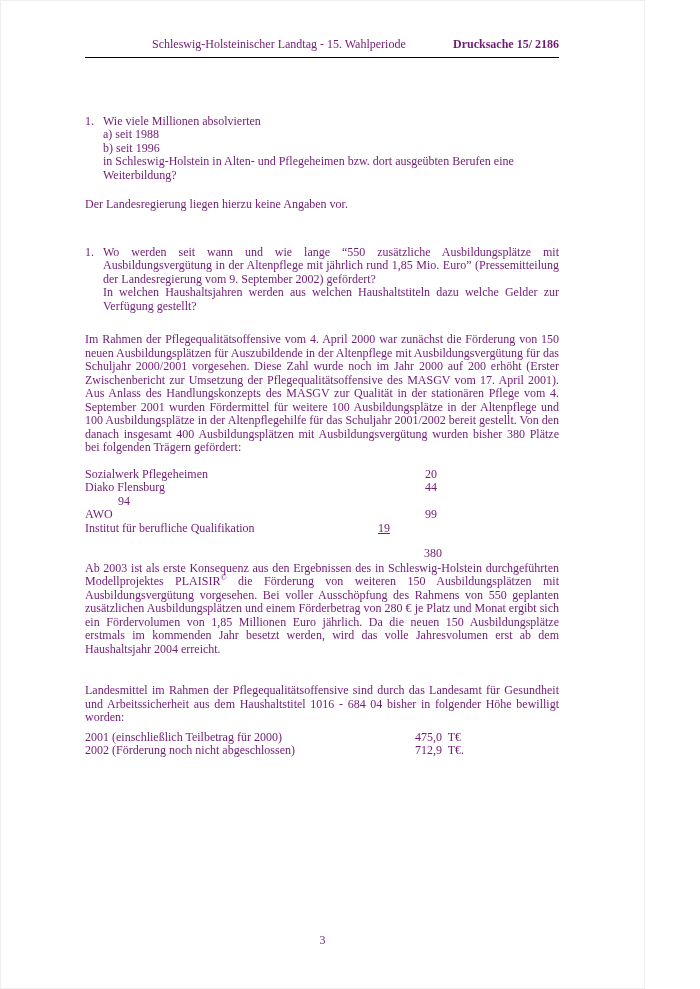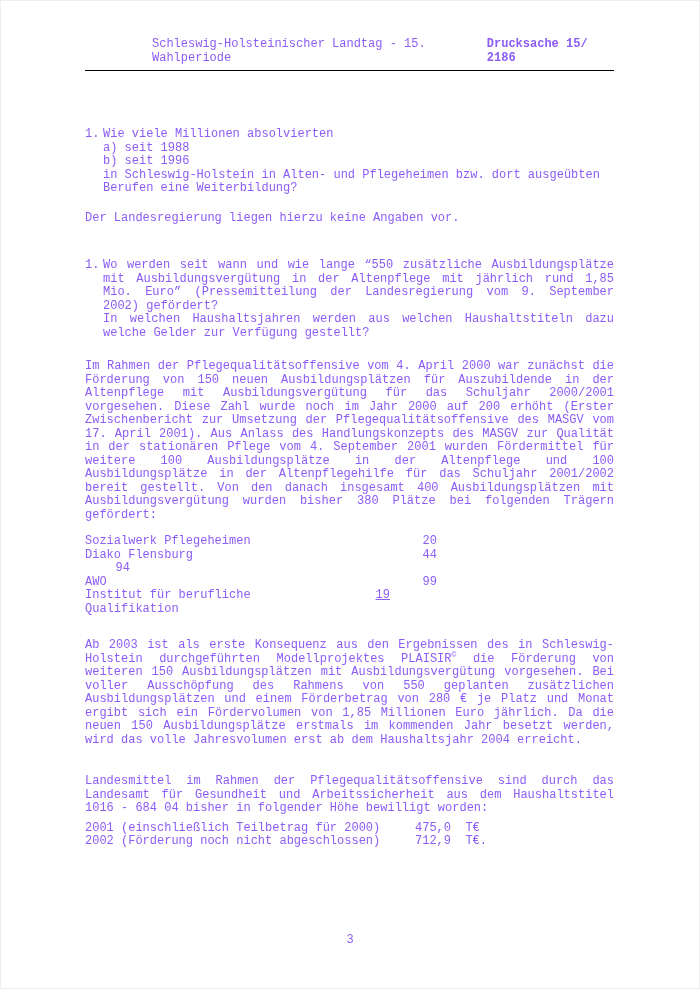--- a/index.html
+++ b/index.html
@@ -2,25 +2,25 @@
 <html lang="de"><head>
 <meta charset="utf-8">
 <style>
   html, body {
     margin: 0;
     padding: 0;
     background: #ffffff;
   }
   .page {
     position: relative;
-    width: 700px;
+    width: 645px;
     height: 989px;
     background: #ffffff;
-    color: #8b5cf6;
-    font-family: Liberation Mono, monospace;
+    color: #701a75;
+    font-family: Liberation Serif, serif;
     font-size: 12px;
     line-height: 13.5px;
     overflow: hidden;
     box-shadow: inset 0 0 0 1px #eeeeee;
   }
   .content {
     padding: 38px 86px 0 85px;
   }
   .doc-header {
     display: flex;
@@ -65,21 +65,21 @@
     flex: 0 0 45px;
   }
   .t-val.shifted { margin-right: 47px; }
   .t-val.underlined { text-decoration: underline; }
   .t-total {
     margin-top: 12px;
     width: 357px;
     text-align: right;
   }
 
-  .para-2 { margin-top: 23px; }
+  .para-2 { margin-top: 1px; }
   .para-3 { margin-top: 28px; }
 
   .amounts { margin-top: 6px; }
   .a-row { display: flex; }
   .a-label { width: 330px; flex: 0 0 330px; }
   .a-val { white-space: pre; }
 
   sup { font-size: 8px; line-height: 0; }
 
   .footer {
@@ -136,20 +136,21 @@
         <span class="t-val">94</span>
       </div>
       <div class="t-row">
         <span class="t-name">AWO</span>
         <span class="t-val">99</span>
       </div>
       <div class="t-row">
         <span class="t-name">Institut für berufliche Qualifikation</span>
         <span class="t-val shifted underlined">19</span>
       </div>
+      <div class="t-total">380</div>
     </div>
 
     <p class="para-2 just"><span>Ab 2003 ist als erste Konsequenz aus den Ergebnissen des in Schleswig-Holstein durchgeführten Modellprojektes PLAISIR</span><sup>©</sup><span> die Förderung von weiteren 150 Ausbildungsplätzen mit Ausbildungsvergütung vorgesehen. Bei voller Ausschöpfung des Rahmens von 550 geplanten zusätzlichen Ausbildungsplätzen und einem Förderbetrag von 280 € je Platz und Monat ergibt sich ein Fördervolumen von 1,85 Millionen Euro jährlich. Da die neuen 150 Ausbildungsplätze erstmals im kommenden Jahr besetzt werden, wird das volle Jahresvolumen erst ab dem Haushaltsjahr 2004 erreicht.</span></p>
 
     <p class="para-3 just">Landesmittel im Rahmen der Pflegequalitätsoffensive sind durch das Landesamt für Gesundheit und Arbeitssicherheit aus dem Haushaltstitel 1016 - 684 04 bisher in folgender Höhe bewilligt worden:</p>
 
     <div class="amounts">
       <div class="a-row">
         <span class="a-label">2001 (einschließlich Teilbetrag für 2000)</span>
         <span class="a-val">475,0  T€</span>

